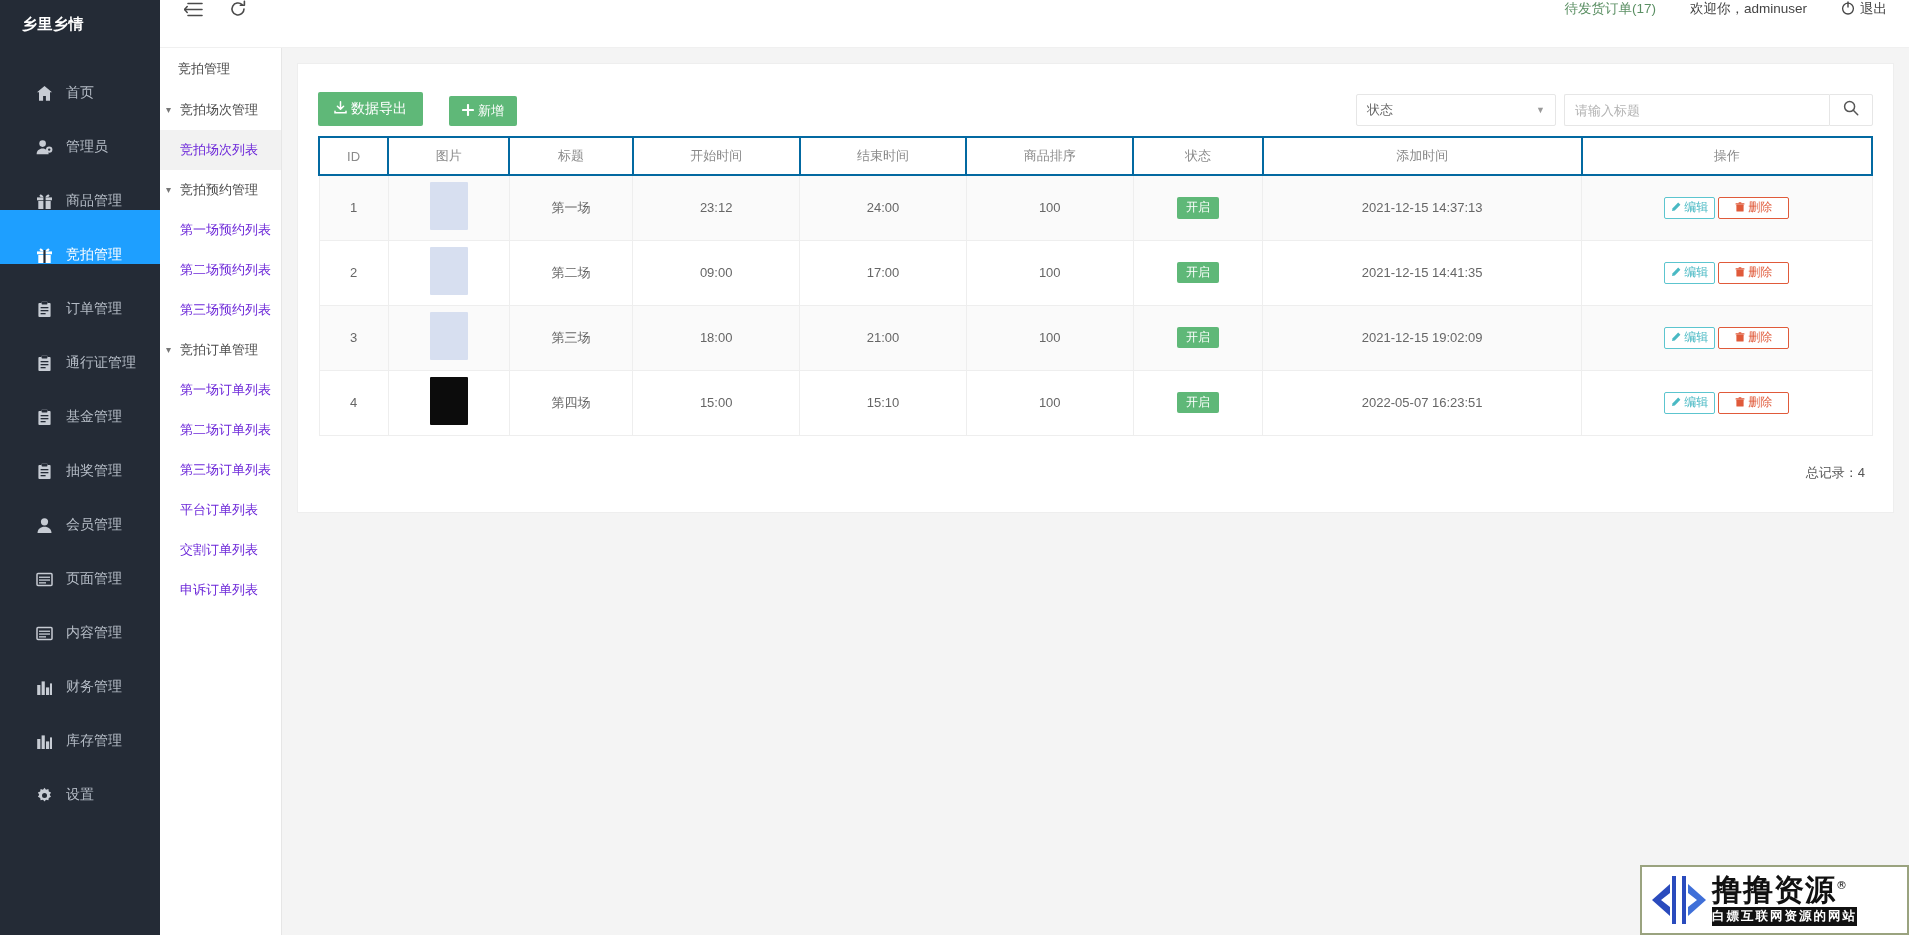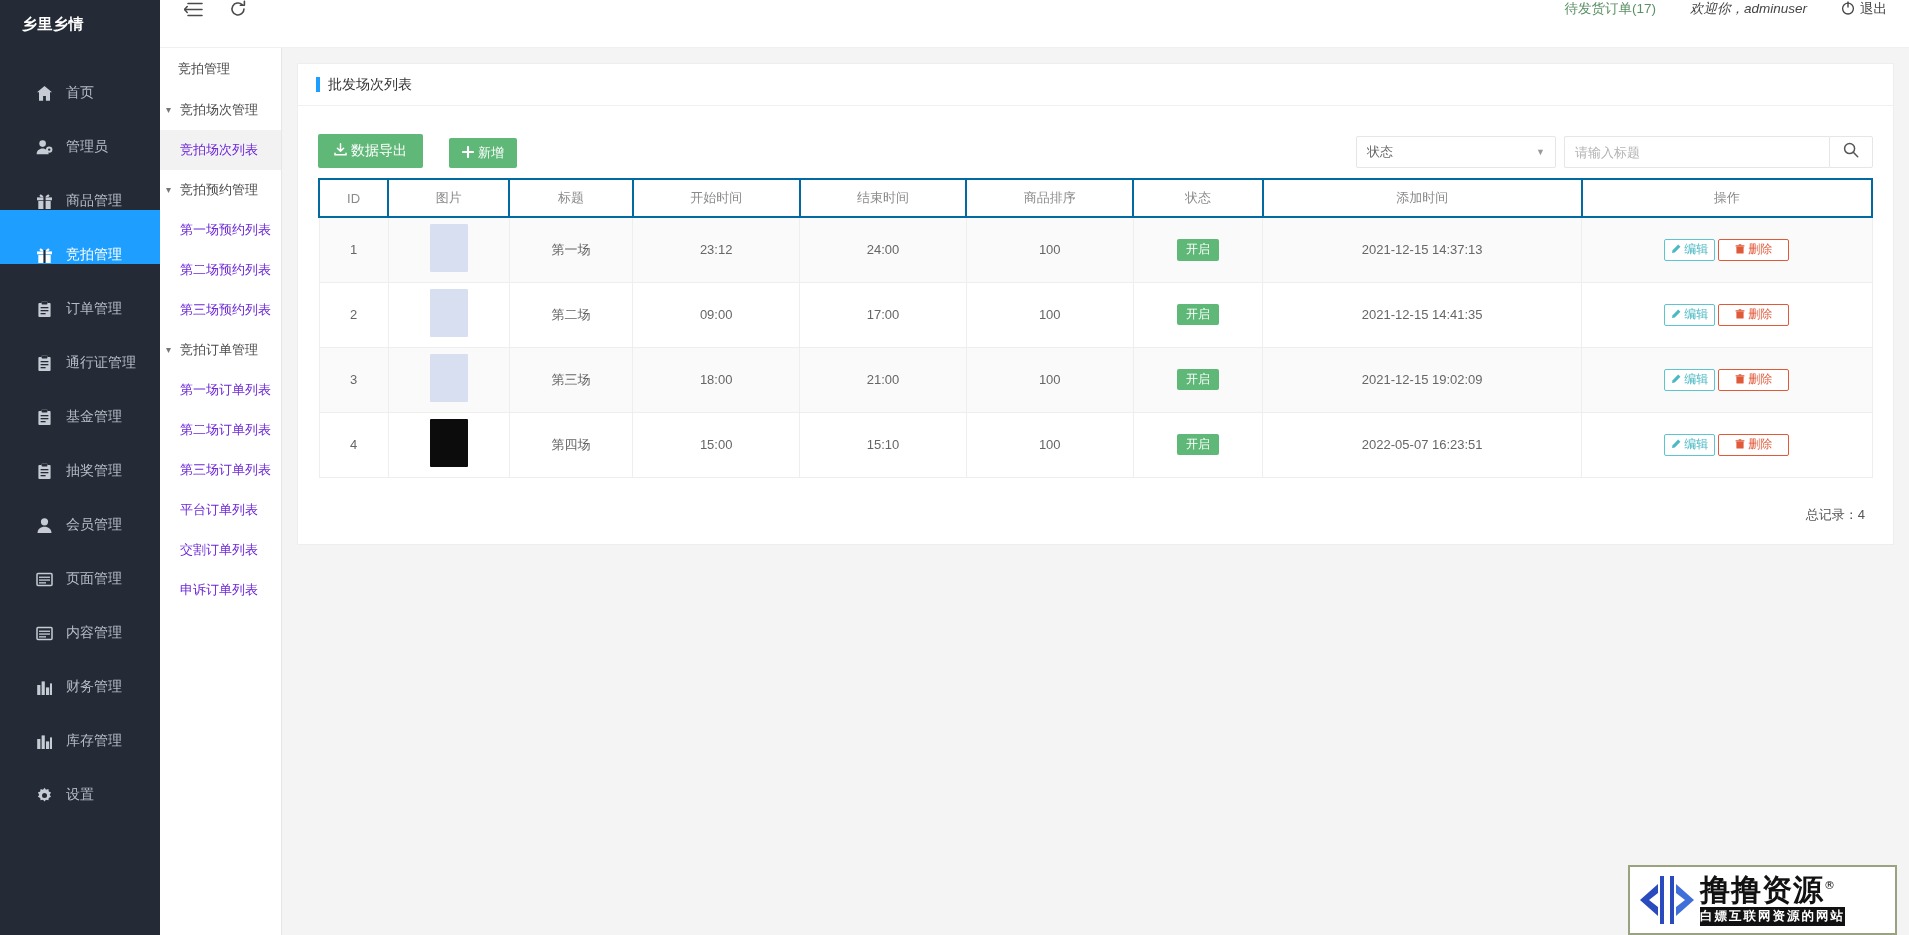--- a/index.html
+++ b/index.html
@@ -56,21 +56,21 @@
   
   .right { flex: 1 1 auto; height: 935px; display: flex; flex-direction: column; position: relative; }
   .topbar {
     height: 48px; background: #ffffff; display: flex; align-items: flex-start;
     border-bottom: 1px solid #f0f0f0; position: absolute; top: 0; left: -122px; right: 0; z-index: 4;
   }
   .topbar-left { display: flex; align-items: center; padding-left: 24px; gap: 26px; }
   .top-ico { color: #5a5a5a; cursor: pointer; display: flex; align-items: center; }
   .topbar-right { margin-left: auto; display: flex; align-items: center; gap: 34px; padding-right: 22px; }
   .pending { color: #5a8f63; font-size: 13.5px; cursor: pointer; }
-  .welcome { color: #444; font-size: 13.5px; font-style: italic; }
+  .welcome { color: #444; font-size: 13.5px; }
   .logout { display: flex; align-items: center; gap: 5px; color: #444; font-size: 13.5px; cursor: pointer; }
 
   .content {
     margin-top: 48px; flex: 1 1 auto; background: #f4f4f4; padding: 15px 15px 0 15px;
     overflow: hidden;
   }
   .panel { background: #ffffff; border: 1px solid #eeeeee; min-height: 450px; }
   .panel-head {
     height: 42px; display: flex; align-items: center; padding-left: 18px;
     border-bottom: 1px solid #f0f0f0;
@@ -133,21 +133,21 @@
   .btn-del {
     border: 1px solid #e05a3a; color: #e05a3a; background: #ffffff; font-size: 12px;
     height: 22px; padding: 0 16px; display: inline-flex; align-items: center; gap: 3px;
     cursor: pointer; border-radius: 2px;
     font-family: "Liberation Sans", sans-serif;
   }
   .total-row { text-align: right; padding: 28px 8px 20px 0; font-size: 13px; color: #555; }
 
   
   .watermark {
-    position: absolute; right: 12px; bottom: 0px; width: 269px; height: 70px;
+    position: absolute; right: 0px; bottom: 0px; width: 269px; height: 70px;
     background: #ffffff; border: 2px solid #9aa37f; display: flex; align-items: center;
     padding: 3px 6px; z-index: 9;
   }
   .wm-mark { flex: 0 0 62px; display: flex; align-items: center; justify-content: center; }
   .wm-txt { display: flex; flex-direction: column; justify-content: center; margin-left: 2px; }
   .wm-main {
     font-size: 30px; font-weight: bold; color: #111; letter-spacing: 1px;
     font-family: "DejaVu Sans", sans-serif; line-height: 1.05; position: relative;
   }
   .wm-reg { font-size: 11px; vertical-align: super; font-weight: normal; }
@@ -401,24 +401,20 @@
                 <path d="M3.8 2.4a5.6 5.6 0 1 0 6.4 0" stroke="#fff" stroke-width="0" fill="none"></path>
               </svg>
           </span>
           <span>退出</span>
         </span>
       </div>
     </div>
 
     <div class="content">
       <div class="panel">
-        <div class="panel-head">
-          <span class="panel-bar"></span>
-          <span class="panel-title">批发场次列表</span>
-        </div>
         <div class="panel-body">
 
           <div class="toolbar">
             <button class="btn-green">
               <span>
                 <svg width="13" height="13" viewBox="0 0 13 13">
                     <path d="M6.5 0.8v7.1M3.4 5.2l3.1 3 3.1-3" stroke="#fff" stroke-width="1.5" fill="none" stroke-linecap="round" stroke-linejoin="round"></path>
                     <path d="M1 10.2v1.6h11v-1.6" stroke="#fff" stroke-width="1.5" fill="none" stroke-linecap="round"></path>
                   </svg>
               </span>

